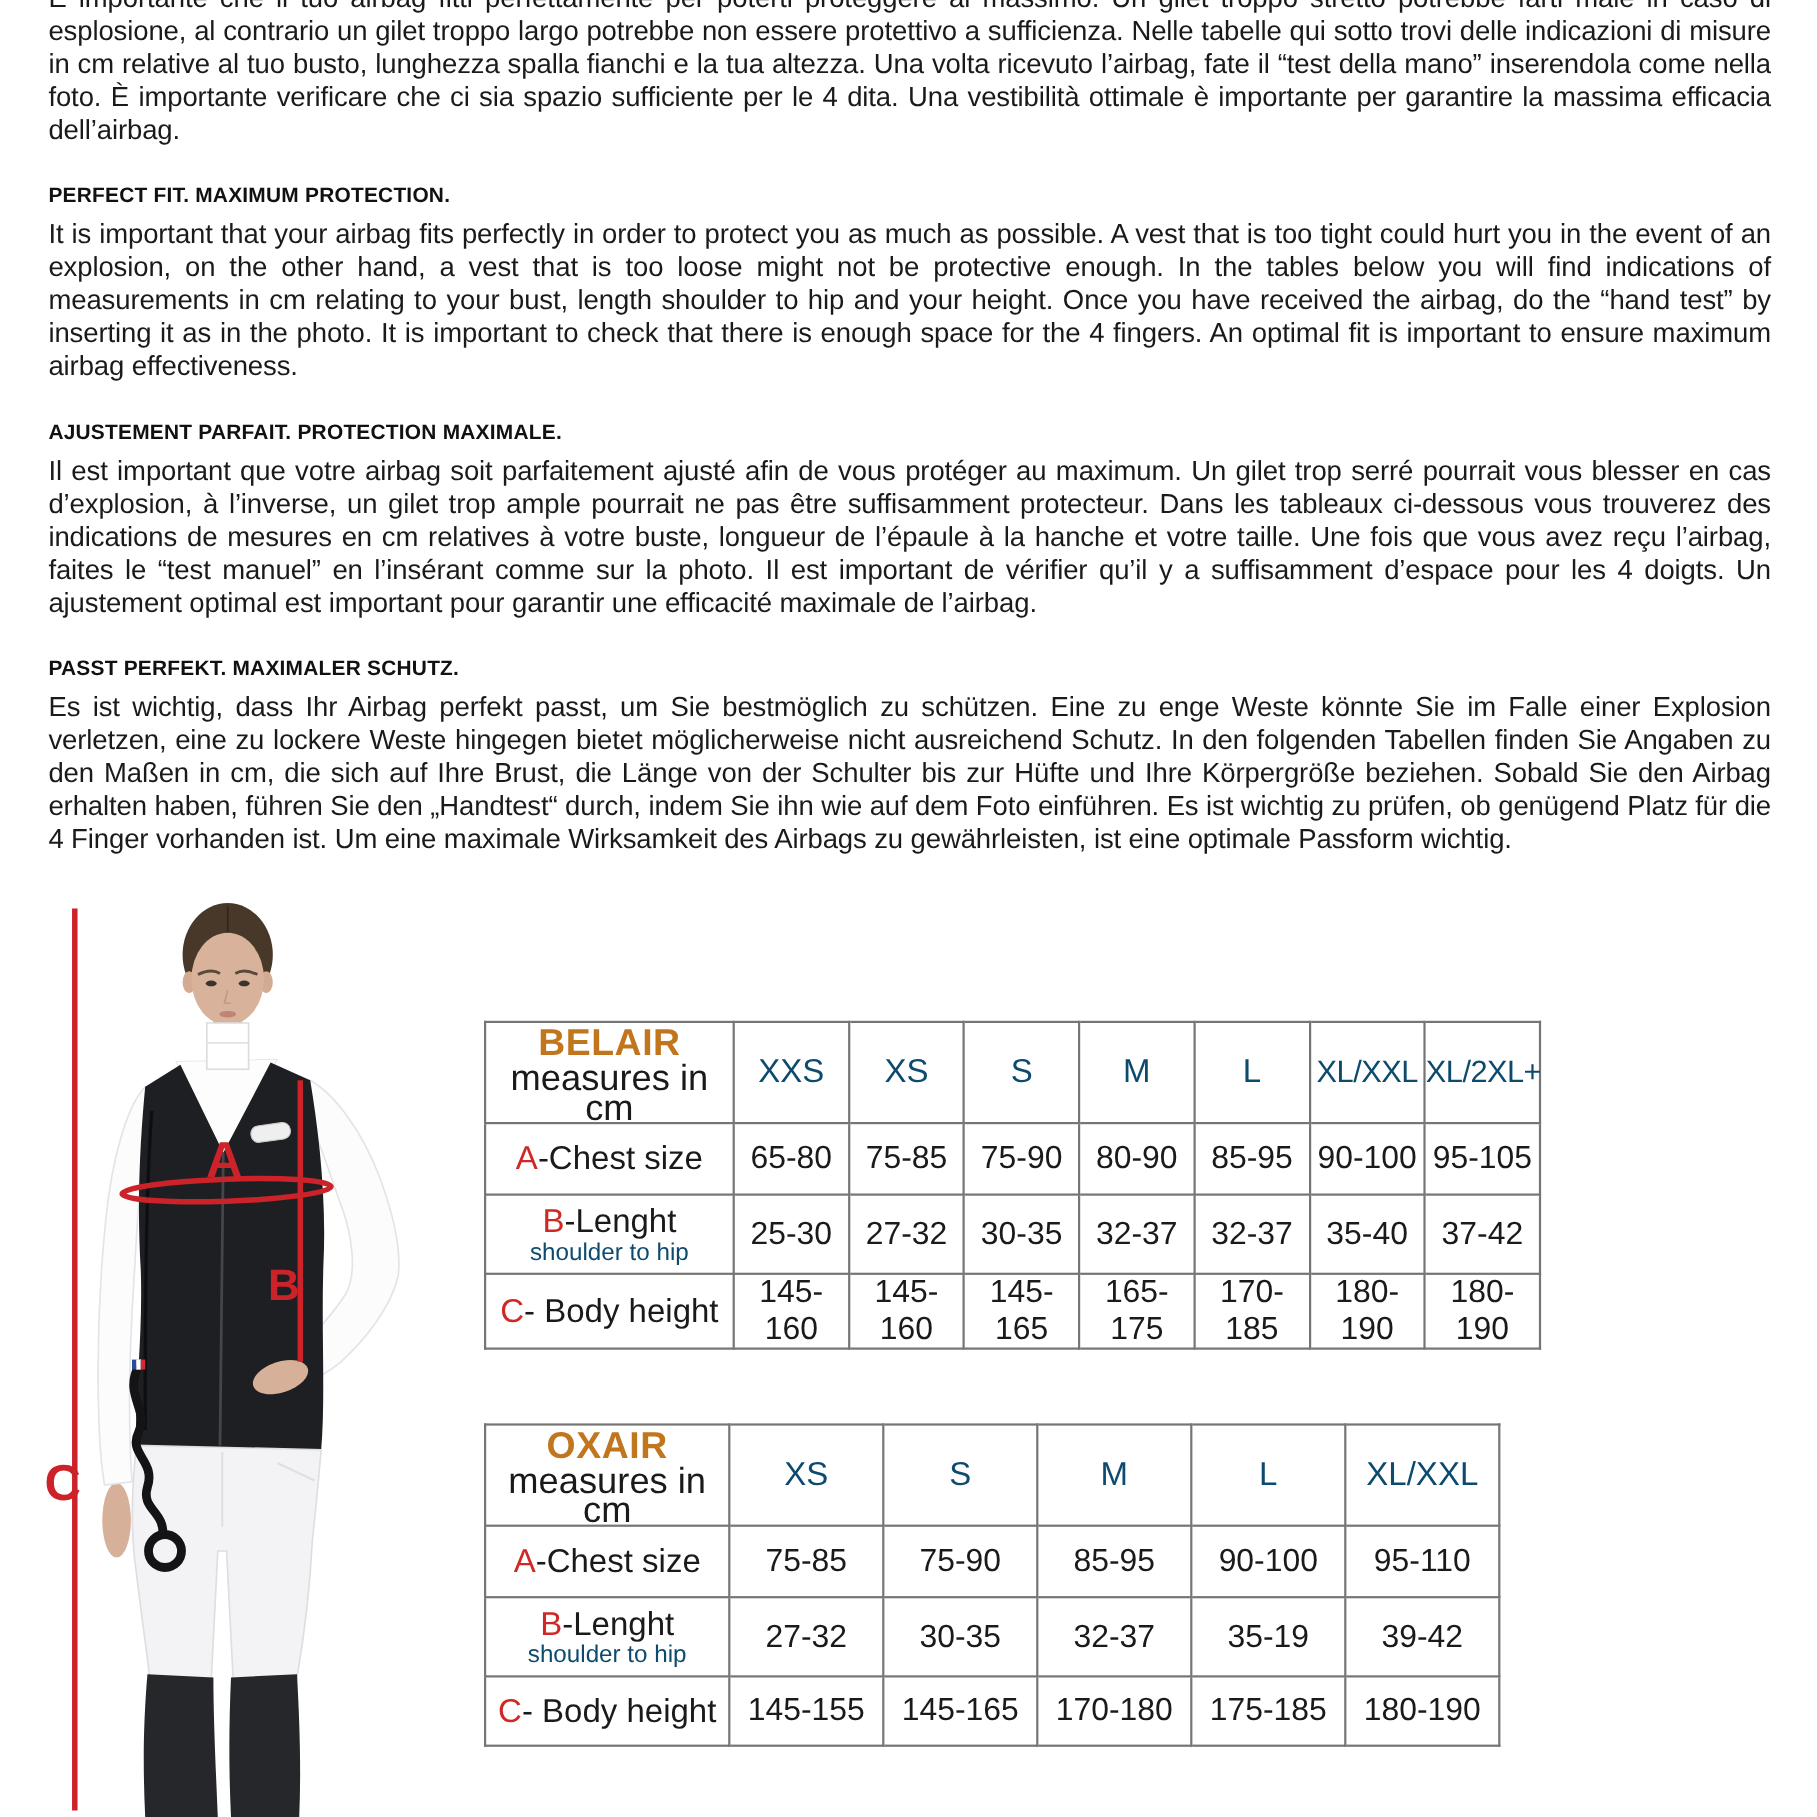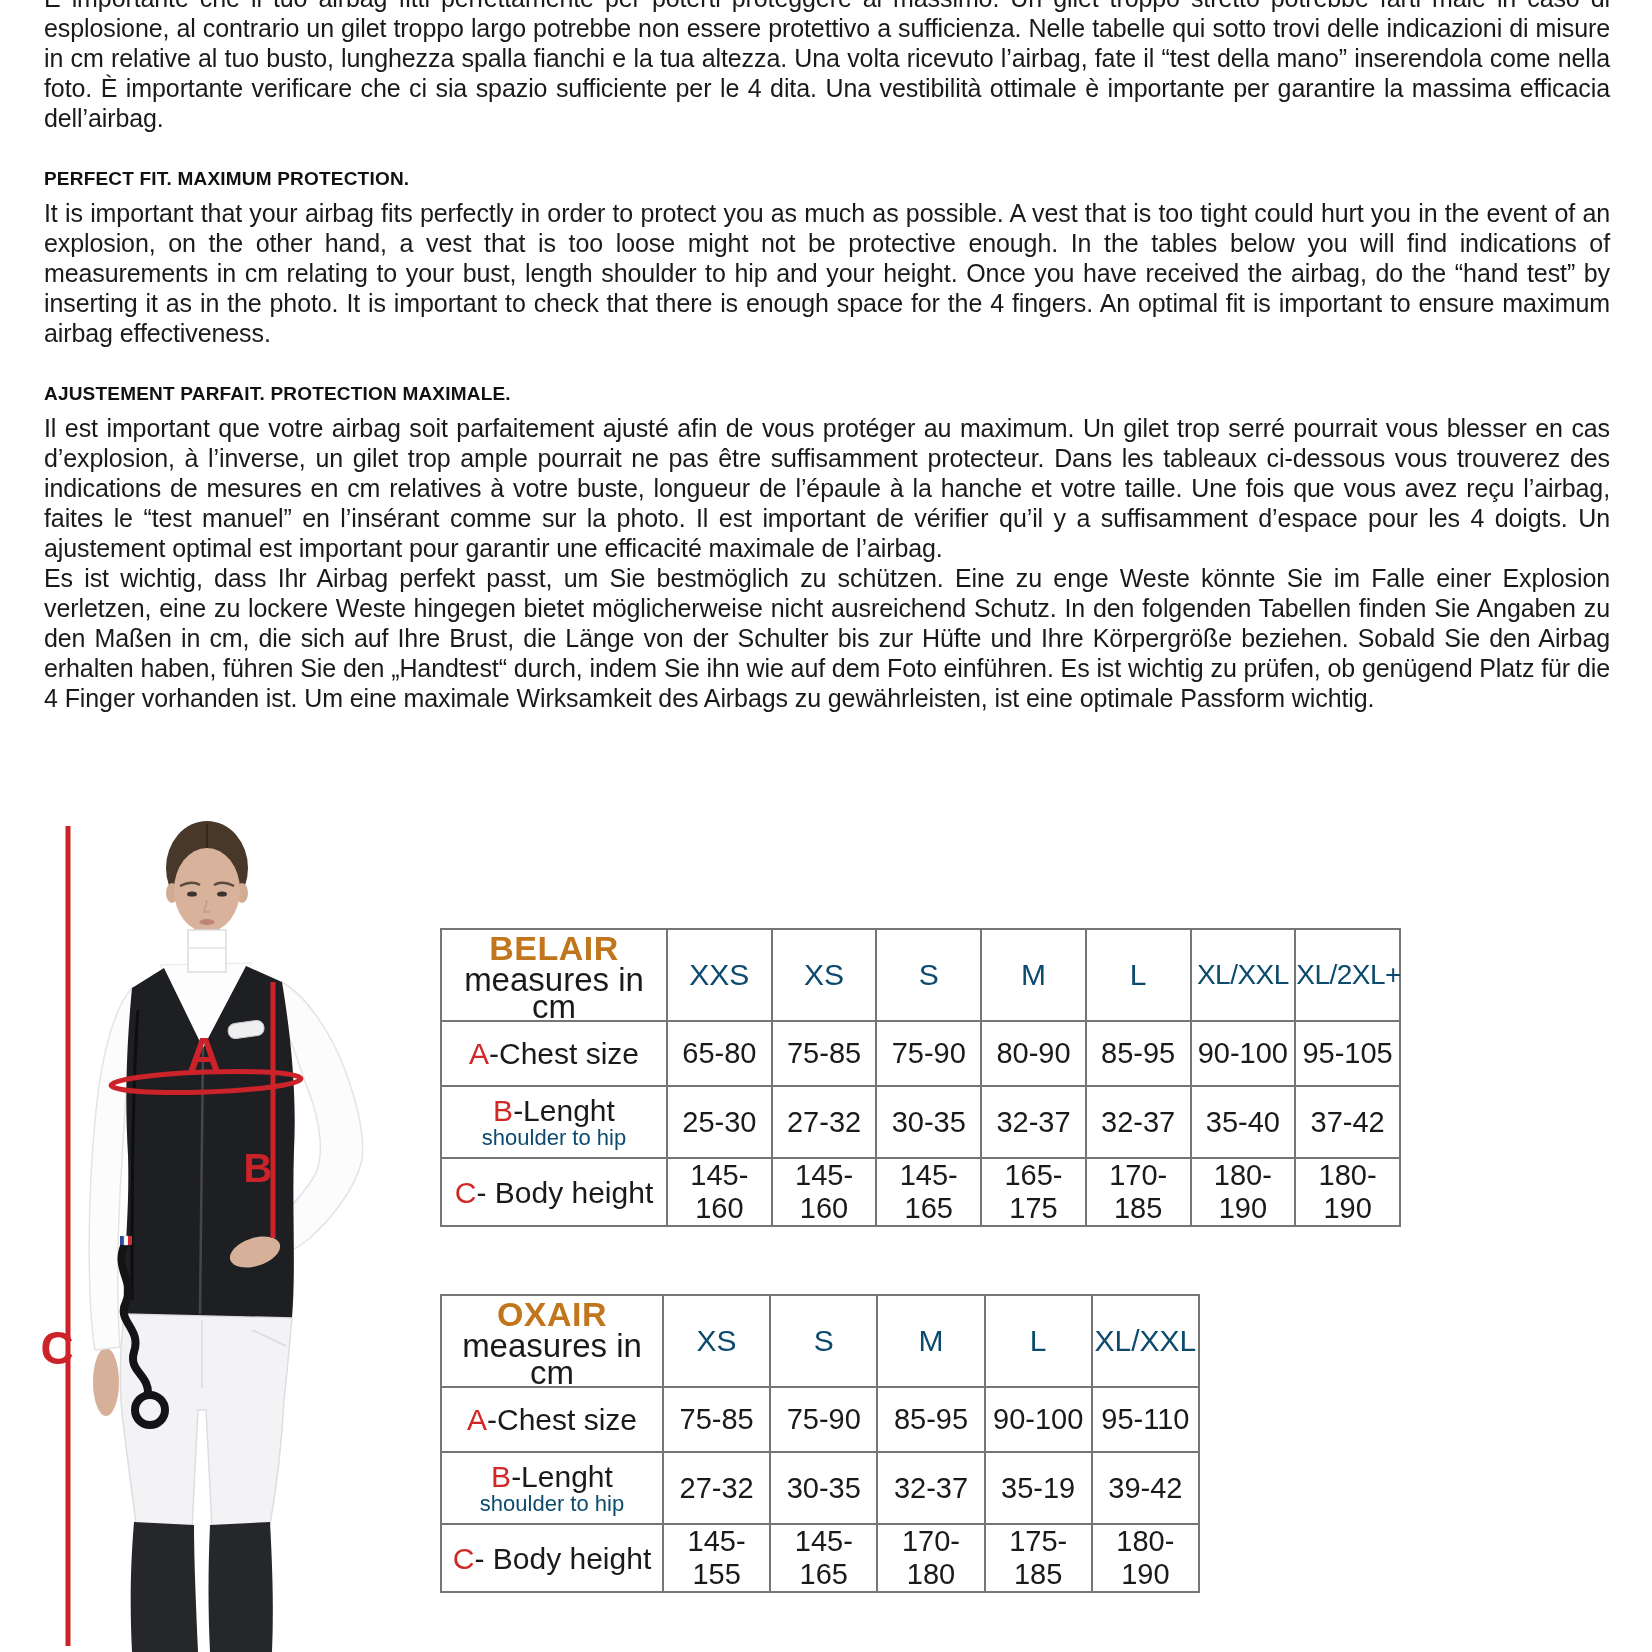--- a/index.html
+++ b/index.html
@@ -24,41 +24,42 @@
   
   table.size-table{
     position:absolute;border-collapse:collapse;table-layout:fixed;background:#fff;
     border:2px solid #555555;
   }
   table.size-table td,table.size-table th{
     border:2px solid #757575;padding:0;text-align:center;vertical-align:middle;
     font-weight:normal;
   }
   table.belair{left:440px;top:928px;width:961px;}
-  table.oxair{left:440px;top:1294px;width:760px;}
+  table.oxair{left:440px;top:1294px;width:924px;}
   col.c-label-b{width:226px;} col.c-label-o{width:222px;}
   tr.r-head{height:84px;} tr.r-a{height:65px;} tr.r-b{height:72px;} tr.r-c{height:63px;}
   .t-title{font-size:34px;font-weight:bold;color:#c1761d;letter-spacing:0.5px;line-height:36px;}
   .t-sub{font-size:33px;color:#1a1a1a;line-height:27px;}
   th.size-head{font-size:30px;font-weight:bold;color:#0c4a6e;}
   th.size-head.tight{font-size:28px;letter-spacing:-0.5px;}
   td.row-label{text-align:left;padding-left:14px;font-size:30px;color:#1a1a1a;line-height:31px;}
   td.row-label .red{color:#d02825;}
   td.row-label .sublabel{font-size:22px;line-height:23px;color:#0c4a6e;}
   td.val{font-size:29px;color:#1a1a1a;border-radius:13px;}
 </style>
 </head>
 <body>
 
 <div class="text-col">
   <p class="para first">È importante che il tuo airbag fitti perfettamente per poterti proteggere al massimo. Un gilet troppo stretto potrebbe farti male in caso di esplosione, al contrario un gilet troppo largo potrebbe non essere protettivo a sufficienza. Nelle tabelle qui sotto trovi delle indicazioni di misure in cm relative al tuo busto, lunghezza spalla fianchi e la tua altezza. Una volta ricevuto l’airbag, fate il “test della mano” inserendola come nella foto. È importante verificare che ci sia spazio sufficiente per le 4 dita. Una vestibilità ottimale è importante per garantire la massima efficacia dell’airbag.</p>
   <h3 class="heading">PERFECT FIT. MAXIMUM PROTECTION.</h3>
   <p class="para">It is important that your airbag fits perfectly in order to protect you as much as possible. A vest that is too tight could hurt you in the event of an explosion, on the other hand, a vest that is too loose might not be protective enough. In the tables below you will find indications of measurements in cm relating to your bust, length shoulder to hip and your height. Once you have received the airbag, do the “hand test” by inserting it as in the photo. It is important to check that there is enough space for the 4 fingers. An optimal fit is important to ensure maximum airbag effectiveness.</p>
   <h3 class="heading">AJUSTEMENT PARFAIT. PROTECTION MAXIMALE.</h3>
   <p class="para">Il est important que votre airbag soit parfaitement ajusté afin de vous protéger au maximum. Un gilet trop serré pourrait vous blesser en cas d’explosion, à l’inverse, un gilet trop ample pourrait ne pas être suffisamment protecteur. Dans les tableaux ci-dessous vous trouverez des indications de mesures en cm relatives à votre buste, longueur de l’épaule à la hanche et votre taille. Une fois que vous avez reçu l’airbag, faites le “test manuel” en l’insérant comme sur la photo. Il est important de vérifier qu’il y a suffisamment d’espace pour les 4 doigts. Un ajustement optimal est important pour garantir une efficacité maximale de l’airbag.</p>
+  <h3 class="heading">PASST PERFEKT. MAXIMALER SCHUTZ.</h3>
   <p class="para">Es ist wichtig, dass Ihr Airbag perfekt passt, um Sie bestmöglich zu schützen. Eine zu enge Weste könnte Sie im Falle einer Explosion verletzen, eine zu lockere Weste hingegen bietet möglicherweise nicht ausreichend Schutz. In den folgenden Tabellen finden Sie Angaben zu den Maßen in cm, die sich auf Ihre Brust, die Länge von der Schulter bis zur Hüfte und Ihre Körpergröße beziehen. Sobald Sie den Airbag erhalten haben, führen Sie den „Handtest“ durch, indem Sie ihn wie auf dem Foto einführen. Es ist wichtig zu prüfen, ob genügend Platz für die 4 Finger vorhanden ist. Um eine maximale Wirksamkeit des Airbags zu gewährleisten, ist eine optimale Passform wichtig.</p>
 </div>
 
 <div class="figure">
   <svg viewBox="0 0 420 862" width="420" height="862">
 
     <g>
       <ellipse cx="187" cy="78" rx="41" ry="47" fill="#473829"></ellipse>
       <line x1="187" y1="34" x2="187" y2="58" stroke="#2f2519" stroke-width="1.5"></line>
     </g>

